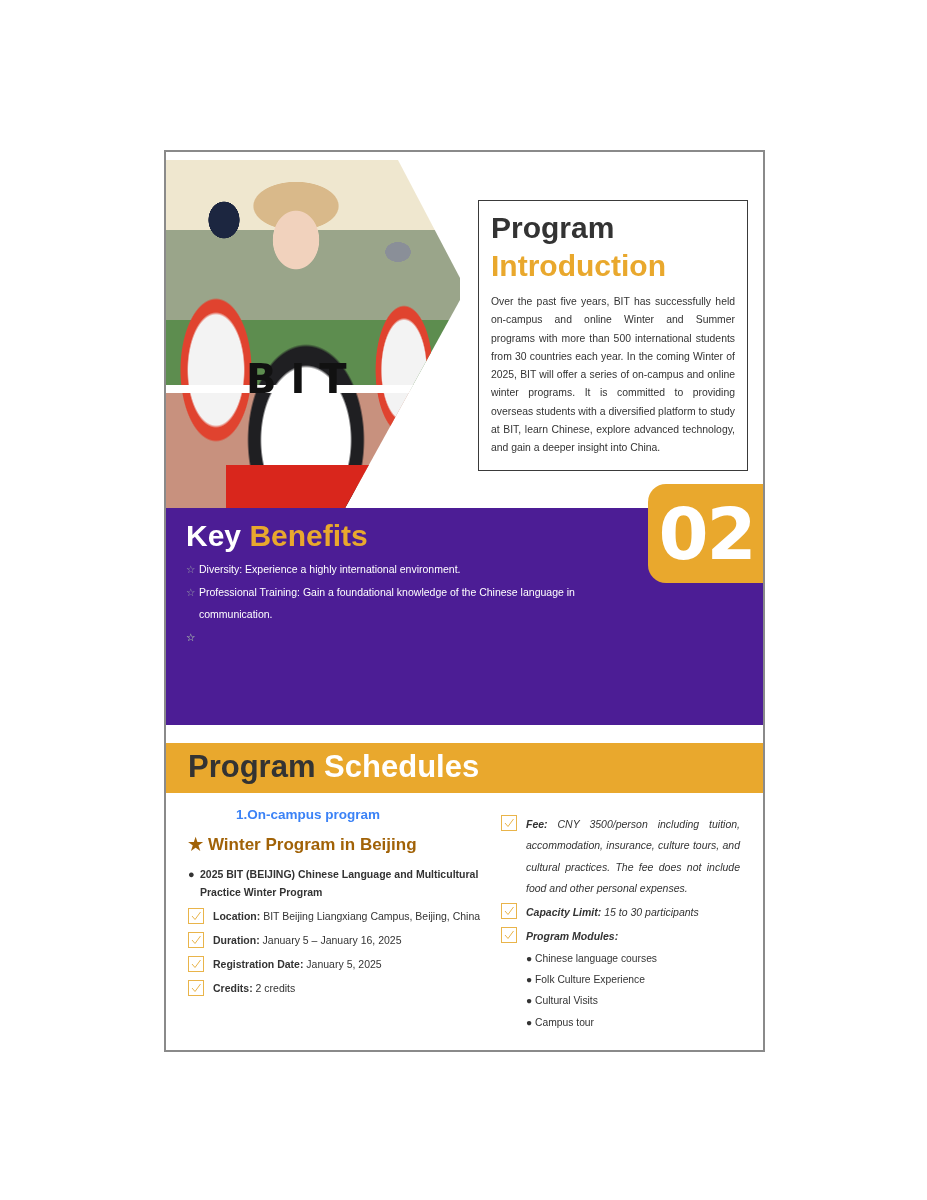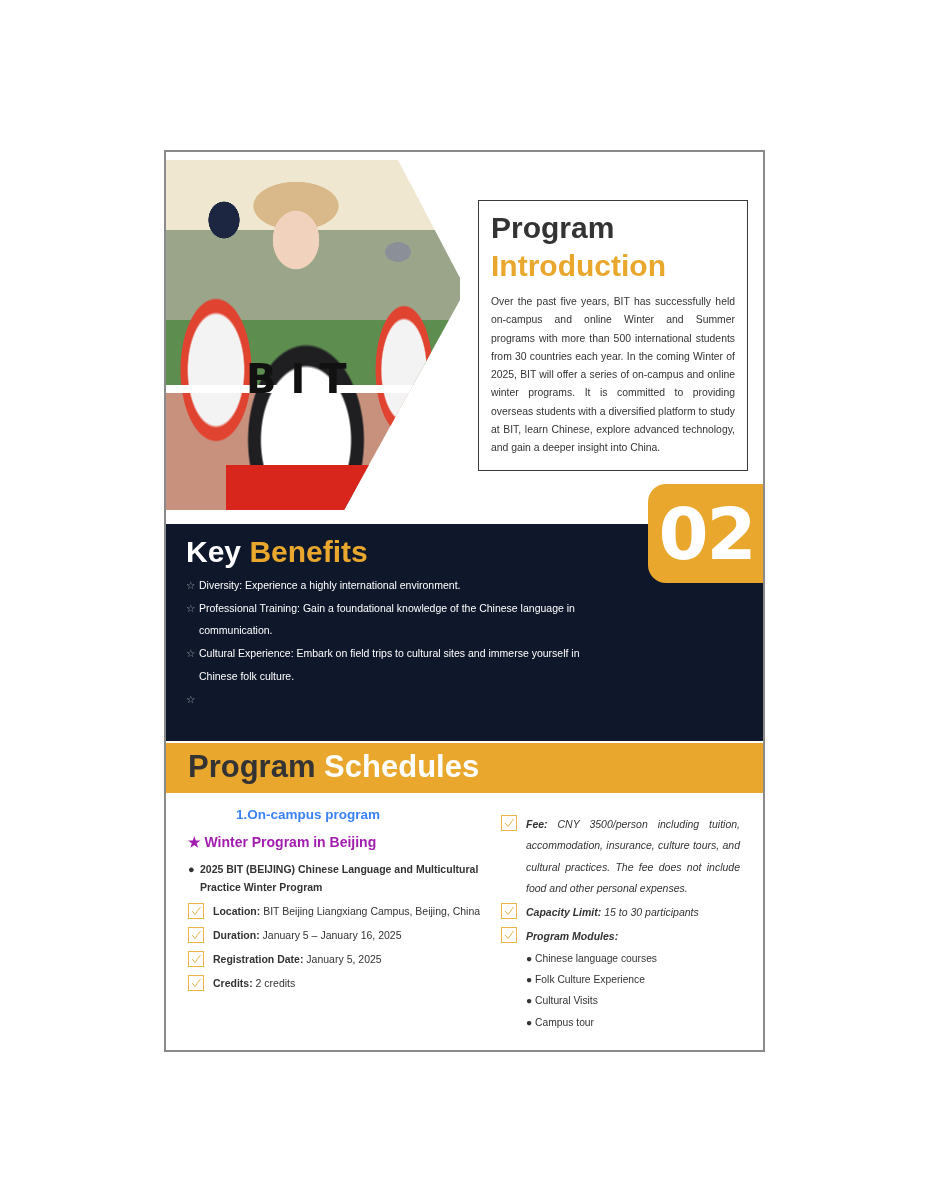--- a/index.html
+++ b/index.html
@@ -24,38 +24,38 @@
   .photo-stripe { position:absolute; left:60px; top:305px; width:160px; height:45px; background:#d9261c; }
 
   
   .intro { position:absolute; left:312px; top:48px; width:270px; height:271px; border:1px solid #3a3a3a; box-sizing:border-box; padding:8px 12px 0 12px; }
   .intro h1 { margin:0; font-size:30px; line-height:38px; font-weight:bold; }
   .intro .t1 { color:#333; display:block; }
   .intro .t2 { color:#e9a82d; display:block; }
   .intro p { margin:8px 0 14px 0; font-size:10.4px; line-height:18.3px; color:#333; text-align:justify; }
 
   
-  .benefits { position:absolute; left:0; top:372px; width:597px; height:217px; background:#0f172a; }
+  .benefits { position:absolute; left:0; top:356px; width:597px; height:217px; background:#4c1d95; }
   .benefits h2 { position:absolute; left:20px; top:11px; margin:0; font-size:30px; font-weight:bold; }
   .benefits h2 .w { color:#ffffff; }
   .benefits h2 .y { color:#e9a82d; }
   .benefits ul { list-style:none; margin:0; padding:0; position:absolute; left:20px; top:50px; width:420px; }
   .benefits li { color:#ffffff; font-size:10.5px; line-height:22.7px; padding-left:13px; position:relative; }
   .benefits li .star { position:absolute; left:0; top:0; color:#9aa3a8; }
   .badge { position:absolute; right:-2px; top:332px; width:117px; height:99px; background:#e9a82d; border-radius:18px 0 0 18px; display:flex; align-items:center; justify-content:center; color:#fff; font-family:"DejaVu Sans", sans-serif; font-weight:bold; font-size:72px; letter-spacing:-2px; }
 
   
   .sched-head { position:absolute; left:0; top:591px; width:705px; height:50px; background:#e9a82d; }
   .sched-head h2 { margin:0; position:absolute; left:22px; top:6px; font-size:31px; font-weight:bold; }
   .sched-head .d { color:#333; }
   .sched-head .w { color:#ffffff; }
 
   .left-col { position:absolute; left:22px; top:655px; width:300px; }
   .sec-title { color:#3b82f6; font-weight:bold; font-size:13.5px;margin-left:48px; }
-  .winter { color:#a21caf; font-weight:bold; font-size:14px; margin-top:12px; }
+  .winter { color:#a16207; font-weight:bold; font-size:17px; margin-top:12px; }
   .prog-name { color:#333; font-weight:bold; font-size:10.5px; line-height:18px; margin-top:10px; padding-left:12px; position:relative; }
   .prog-name .dot { position:absolute; left:0; top:0; font-size:11px; }
   .check-row { display:flex; align-items:flex-start; margin-top:6px; font-size:10.5px; color:#333; line-height:18px; }
   .checkbox { flex:0 0 16px; width:16px; height:16px; border:1.3px solid #e9b44a; box-sizing:border-box; margin-right:9px; position:relative; margin-top:1px; }
   .checkbox svg { position:absolute; left:1px; top:1px; }
   .lbl { font-weight:bold; }
 
   .right-col { position:absolute; left:335px; top:659px; width:239px; }
   .right-col .check-row { margin-top:3px; line-height:21.3px;font-style:italic; }
   .right-col .text { text-align:justify; flex:1; }
@@ -81,21 +81,21 @@
   </div>
 
   <div class="benefits">
     <h2>
       <span class="w">Key</span>
       <span class="y">Benefits</span>
     </h2>
     <ul>
       <li><span class="star">☆</span><span>Diversity: Experience a highly international environment.</span></li>
       <li><span class="star">☆</span><span>Professional Training: Gain a foundational knowledge of the Chinese language in communication.</span></li>
-      <li><span class="star">☆</span><span>Cultural Experience: Embark on field trips to cultural sites and immerse yourself in Chinese folk culture.</span></li>
+      <li><span class="star">☆</span></li>
       <li><span class="star">☆</span></li>
     </ul>
   </div>
 
   <div class="badge">02</div>
 
   <div class="sched-head">
     <h2>
       <span class="d">Program</span>
       <span class="w">Schedules</span>

